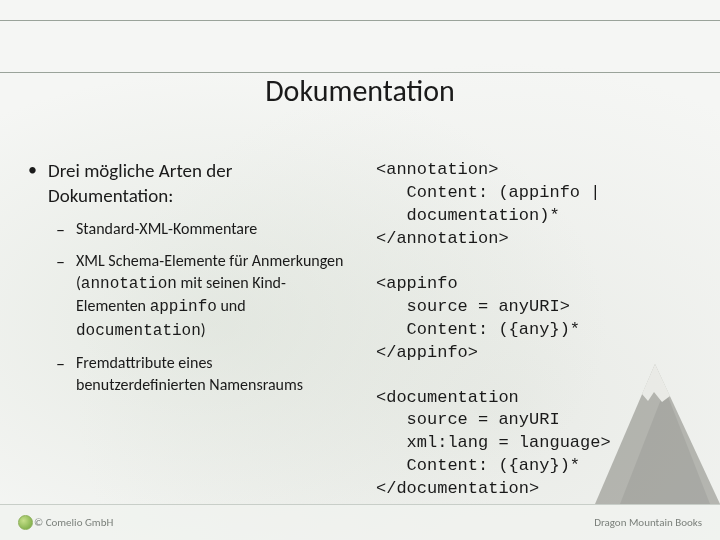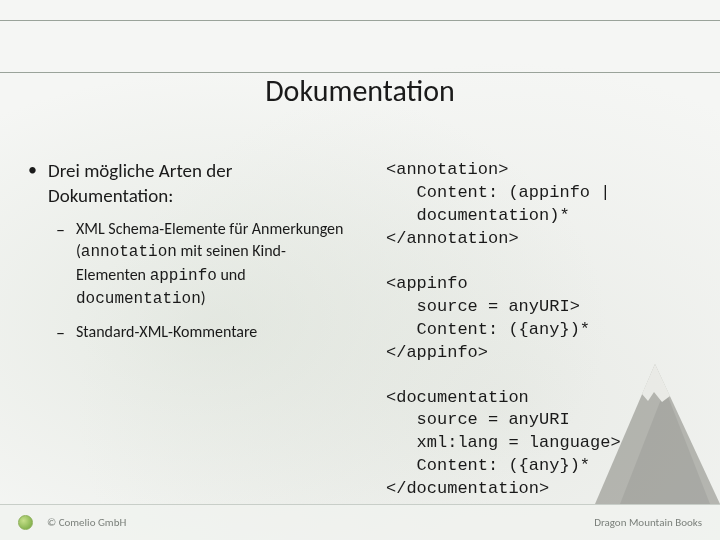--- a/index.html
+++ b/index.html
@@ -26,21 +26,21 @@
   .title-rule-bot { top: 72px; }
   .title {
     font-size: 30px;
     color: #1a1a1a;
     font-weight: 400;
     margin-top: 44px;
   }
   .content {
     display: flex;
     padding: 30px 24px 0 24px;
-    gap: 42px;
+    gap: 32px;
   }
   .left-col {
     flex: 0 0 320px;
   }
   .right-col {
     flex: 1;
     font-family: "Courier New", monospace;
     font-size: 17px;
     line-height: 1.35;
     color: #1a1a1a;
@@ -97,21 +97,21 @@
     align-items: center;
     justify-content: space-between;
     padding: 0 18px;
     font-size: 11px;
     color: #7b807b;
     background: rgba(240,242,239,0.8);
   }
   .footer-left {
     display: flex;
     align-items: center;
-    gap: 14px;
+    gap: 1px;
   }
   .footer-logo {
     width: 15px; height: 15px;
     border-radius: 50%;
     background: radial-gradient(circle at 35% 35%, #c6e08a, #6fa33a);
     border: 1px solid #8daf5a;
   }
   .footer-right {
     display: flex;
     align-items: center;
@@ -147,24 +147,27 @@
 </div>
 
 <div class="content">
 
   <div class="left-col">
     <ul class="main-list">
       <li>
         <span>Drei mögliche Arten der Dokumentation:</span>
         <ul class="sub-list">
           <li>
+            <span>Standard-XML-Kommentare</span>
+          </li>
+          <li>
             <span>XML Schema-Elemente für Anmerkungen (</span><span class="mono">annotation</span><span> mit seinen Kind-Elementen </span><span class="mono">appinfo</span><span> und </span><span class="mono">documentation</span><span>)</span>
           </li>
           <li>
-            <span>Standard-XML-Kommentare</span>
+            <span>Fremdattribute eines benutzerdefinierten Namensraums</span>
           </li>
         </ul>
       </li>
     </ul>
   </div>
 
   <div class="right-col">
     <div class="code-block">&lt;annotation&gt;
    Content: (appinfo |
    documentation)*

